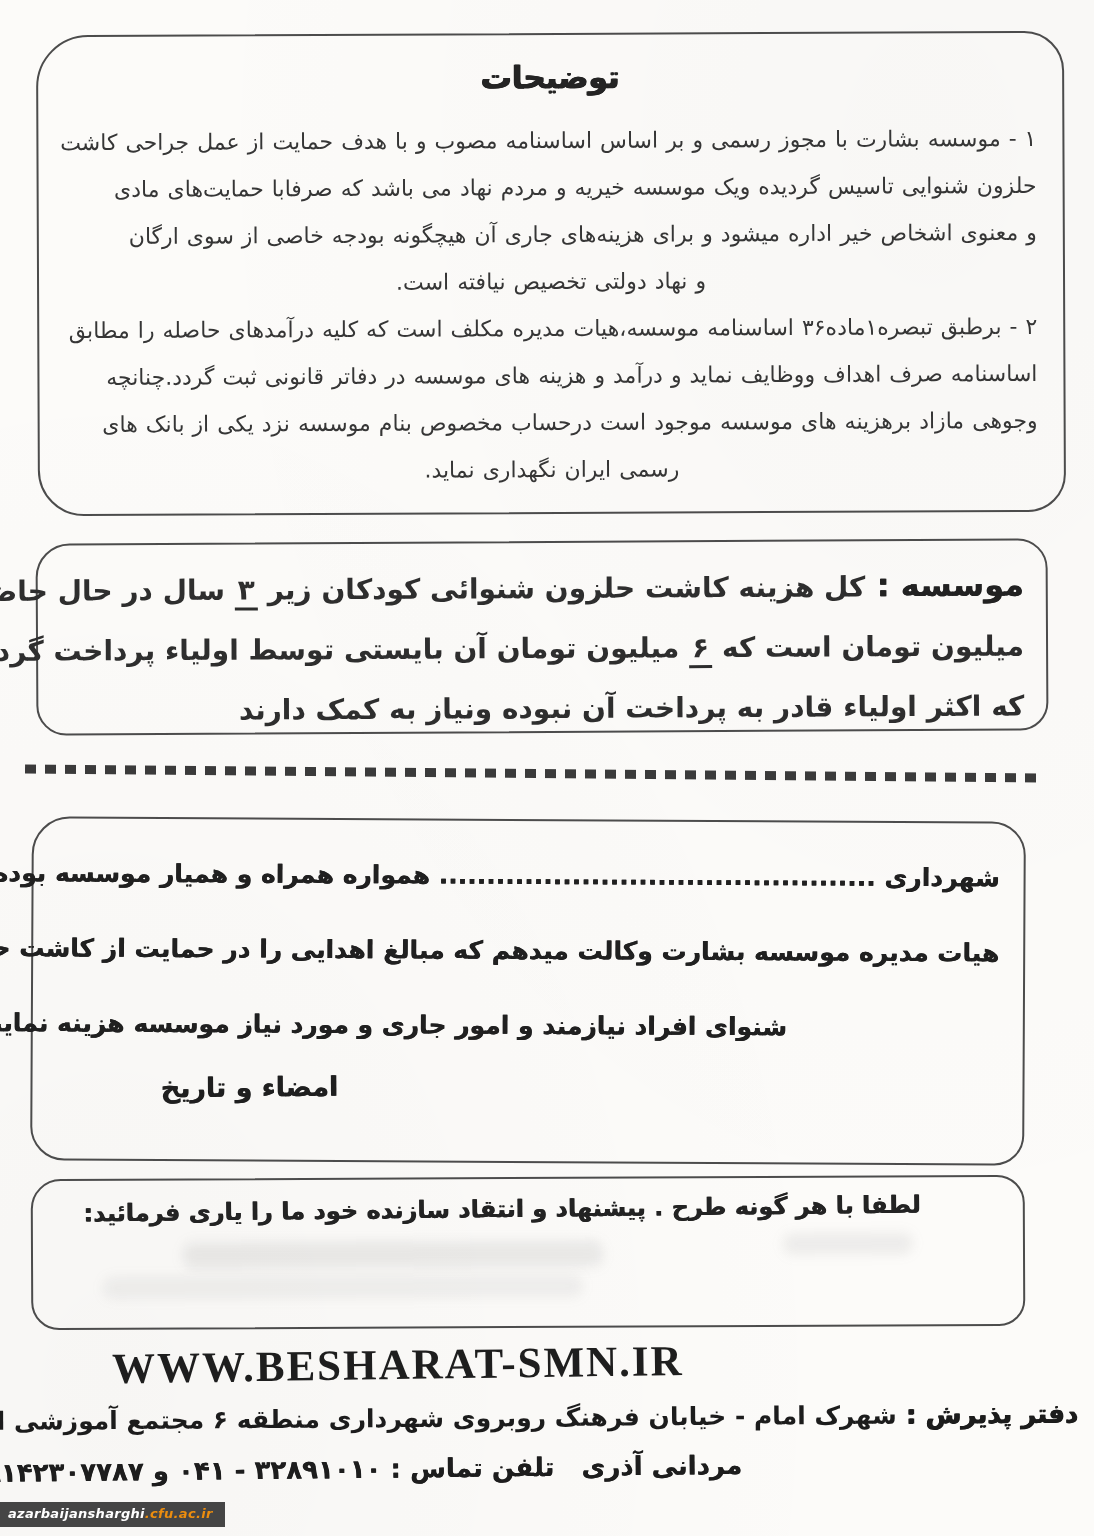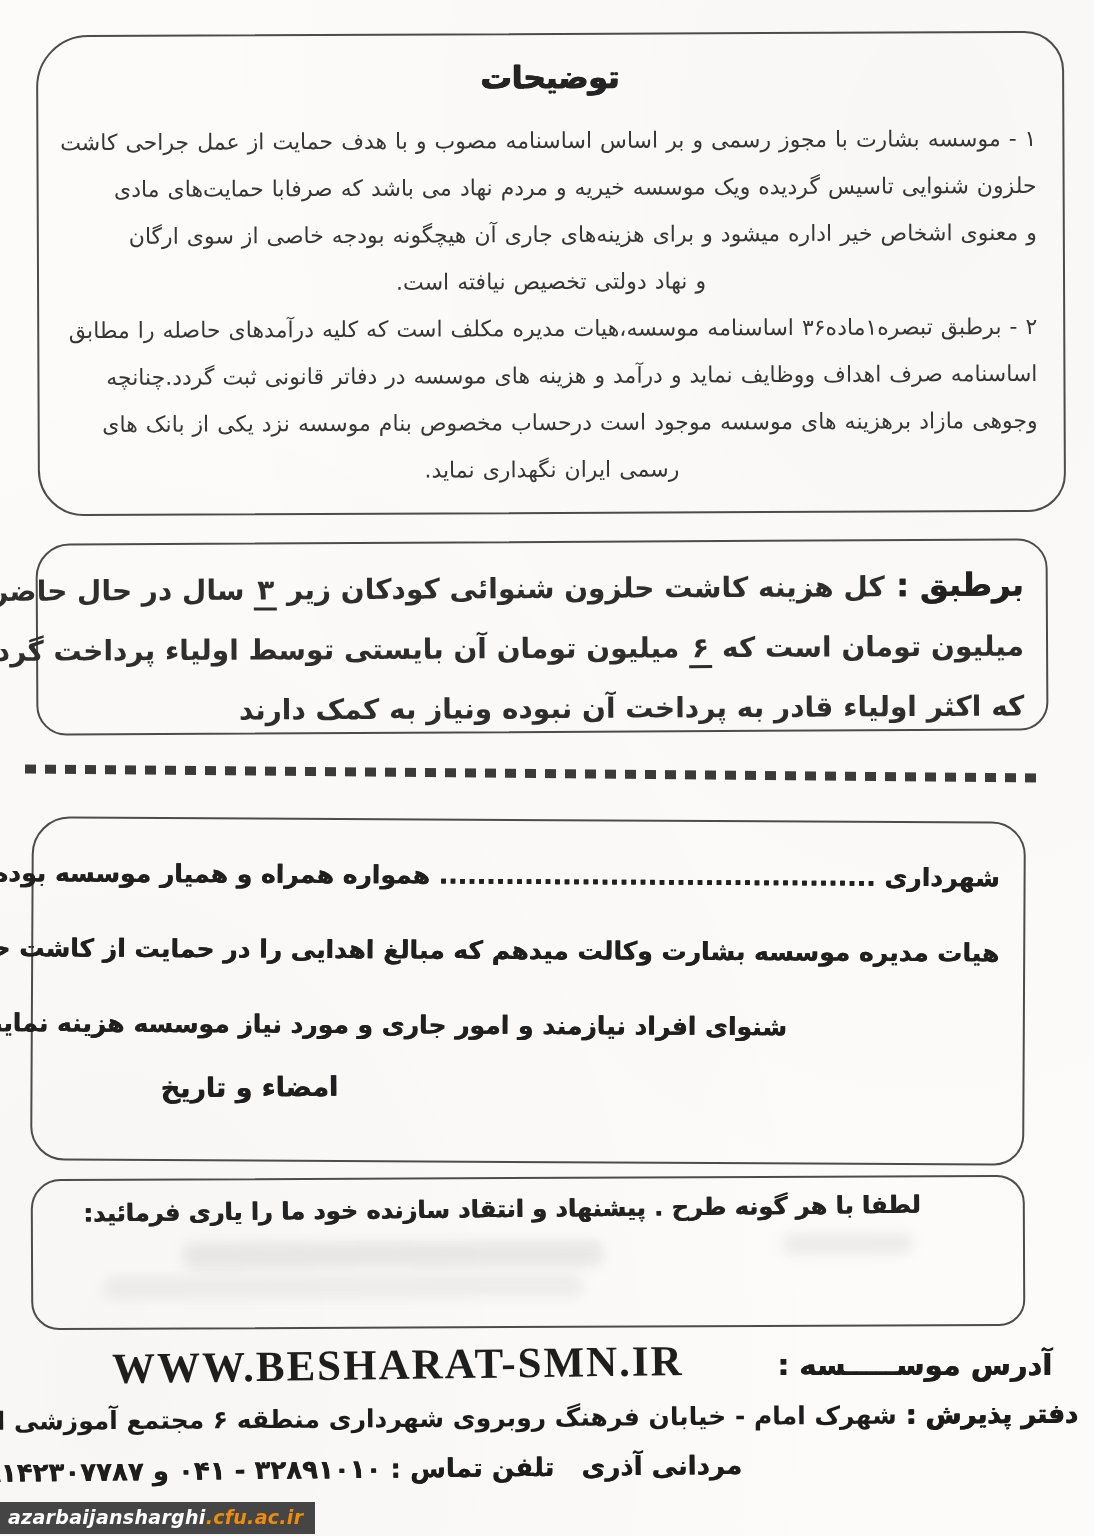--- a/index.html
+++ b/index.html
@@ -63,21 +63,21 @@
   .site{position:absolute;left:112px;top:1340px;font-family:"Liberation Serif", serif;
     font-size:43px;font-weight:600;letter-spacing:2px;color:#1e1e1e;transform:rotate(-0.8deg);white-space:nowrap;}
   .addr-label{position:absolute;right:42px;top:1348px;direction:rtl;font-size:29px;font-weight:bold;color:#1d1d1d;
     text-shadow:0.7px 0 0 currentColor;white-space:nowrap;}
   .reception{position:absolute;left:16px;right:16px;top:1402px;direction:rtl;text-align:center;
     font-size:25px;font-weight:bold;color:#1c1c1c;transform:rotate(-0.4deg);white-space:nowrap;}
   .rec-label{font-size:26px;text-shadow:0.9px 0 0 currentColor, 0 0.5px 0 currentColor;}
   .contact{position:absolute;right:352px;top:1454px;direction:rtl;font-size:26px;font-weight:bold;color:#1d1d1d;
     transform:rotate(-0.6deg);white-space:nowrap;text-shadow:0.4px 0 0 currentColor;}
   .watermark{position:absolute;left:0;top:1502px;background:#454545;padding:4px 12px 6px 8px;
-    font-size:19px;font-style:italic;font-weight:bold;letter-spacing:0.3px;white-space:nowrap;}
+    font-size:13px;font-style:italic;font-weight:bold;letter-spacing:0.3px;white-space:nowrap;}
   .wm-a{color:#ffffff;}
   .wm-b{color:#ec8d0e;}
 </style>
 </head>
 <body>
 
 <div class="page">
 
   <section class="box box-expl">
     <h1 class="expl-title">توضیحات</h1>
@@ -89,21 +89,21 @@
       <div class="xline">۲ - برطبق تبصره۱ماده۳۶ اساسنامه موسسه،هیات مدیره مکلف است که کلیه درآمدهای حاصله را مطابق</div>
       <div class="xline">اساسنامه صرف اهداف ووظایف نماید و درآمد و هزینه های موسسه در دفاتر قانونی ثبت گردد.چنانچه</div>
       <div class="xline">وجوهی مازاد برهزینه های موسسه موجود است درحساب مخصوص بنام موسسه نزد یکی از بانک های</div>
       <div class="xline center">رسمی ایران نگهداری نماید.</div>
     </div>
   </section>
 
   <section class="box box-notice">
     <div class="notice-body">
       <div class="nline">
-        <span class="notice-label">برطبق : </span><span>کل هزینه کاشت حلزون شنوائی کودکان زیر </span><span class="u">۳</span><span> سال در حال حاضر بیش از </span>
+        <span class="notice-label">موسسه : </span><span>کل هزینه کاشت حلزون شنوائی کودکان زیر </span><span class="u">۳</span><span> سال در حال حاضر بیش از </span>
       </div>
       <div class="nline">
         <span>میلیون تومان است که </span><span class="u">۶</span><span> میلیون تومان آن بایستی توسط اولیاء پرداخت گردد،در حالی</span>
       </div>
       <div class="nline l3">که اکثر اولیاء قادر به پرداخت آن نبوده ونیاز به کمک دارند</div>
     </div>
   </section>
 
   <div class="dashes"></div>
 
@@ -118,21 +118,20 @@
     <div class="signature">امضاء و تاریخ</div>
   </section>
 
   <section class="box box-feedback">
     <div class="fb-line">لطفا با هر گونه طرح . پیشنهاد و انتقاد سازنده خود ما را یاری فرمائید:</div>
     <div class="smudge s1"></div>
     <div class="smudge s2"></div>
     <div class="smudge s3"></div>
   </section>
 
-  <div class="addr-label">آدرس موســـــسه :</div>
   <div class="site">WWW.BESHARAT-SMN.IR</div>
   <div class="reception">
     <span class="rec-label">دفتر پذیرش : </span><span>شهرک امام - خیابان فرهنگ روبروی شهرداری منطقه ۶ مجتمع آموزشی استثنایی</span>
   </div>
   <div class="contact">مردانی آذری&nbsp;&nbsp; تلفن تماس : ۳۲۸۹۱۰۱۰ - ۰۴۱ و ۰۹۱۴۲۳۰۷۷۸۷</div>
   <div class="watermark">
     <span class="wm-a">azarbaijansharghi</span><span class="wm-b">.cfu.ac.ir</span>
   </div>
 
 </div>

